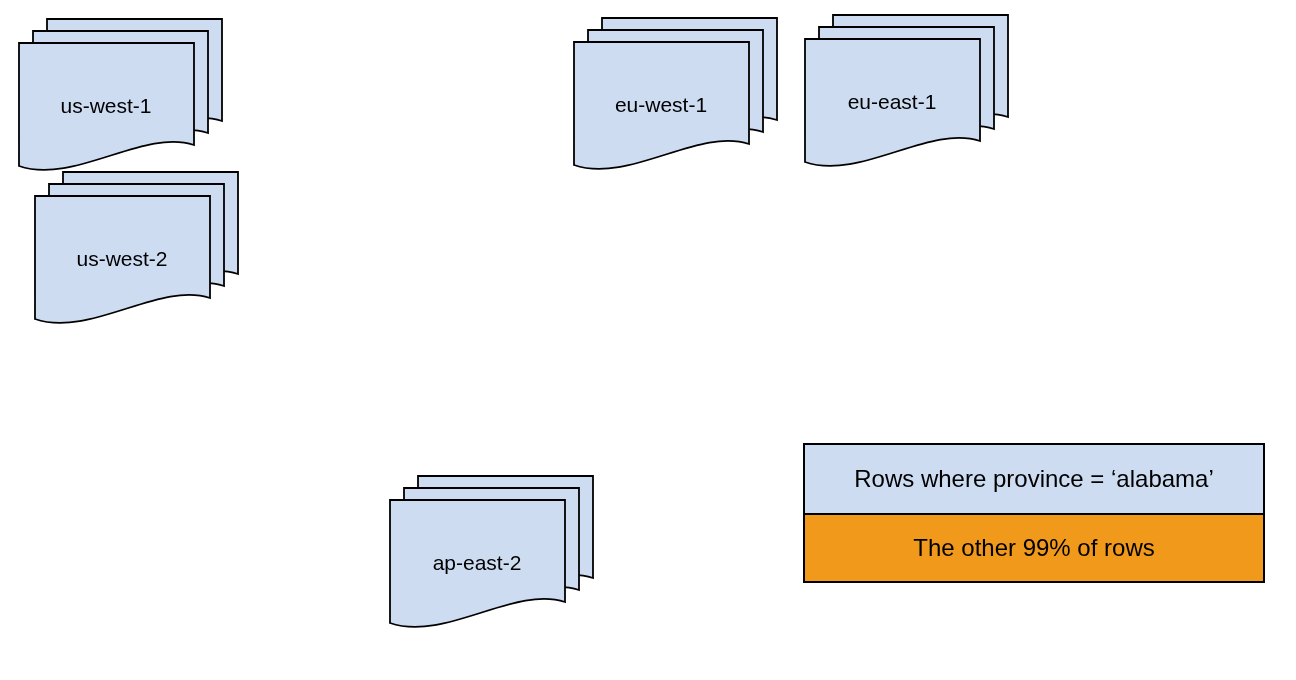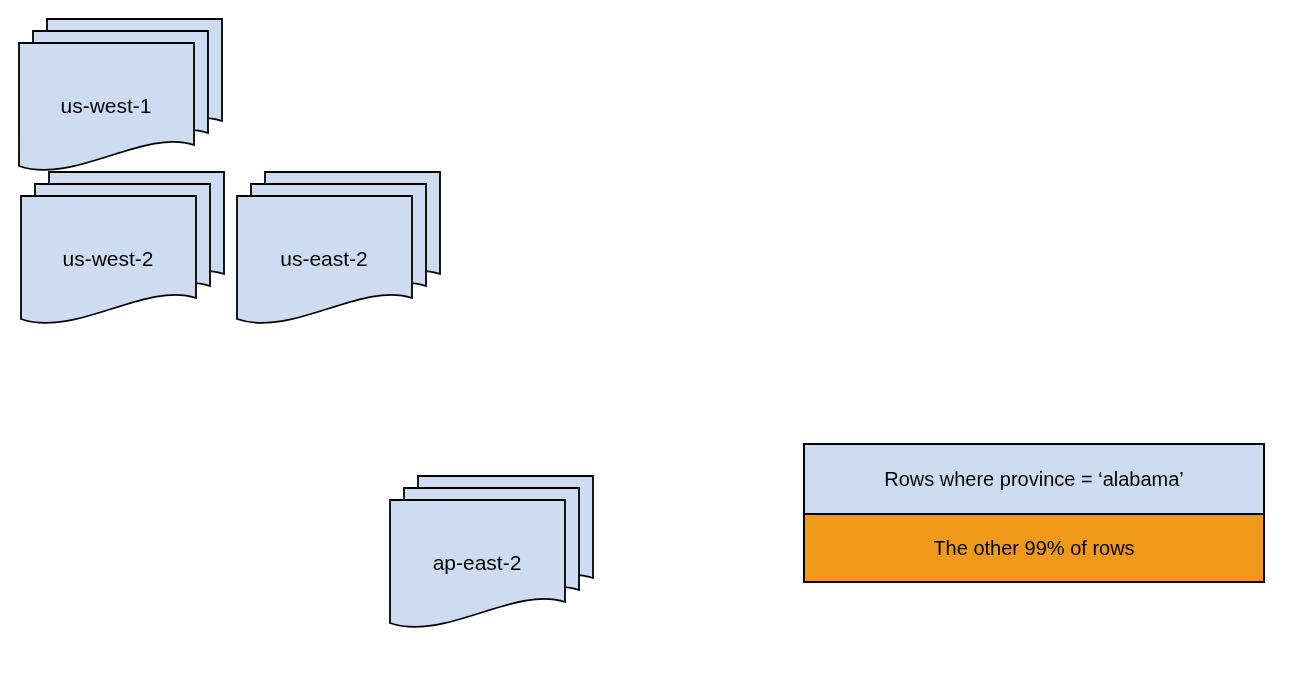--- a/index.html
+++ b/index.html
@@ -42,21 +42,21 @@
     width: 462px;
     height: 140px;
     border: 2px solid #000000;
     box-sizing: border-box;
   }
   .legend-row {
     height: 50%;
     display: flex;
     align-items: center;
     justify-content: center;
-    font-size: 20px;
+    font-size: 24px;
     color: #000000;
     box-sizing: border-box;
   }
   .legend-row.second {
     border-top: 2px solid #000000;
   }
 </style>
 </head>
 <body>
 
@@ -67,43 +67,53 @@
       <g class="docs" style="fill: rgb(205, 220, 241);">
         <path d="M0,0 H175 V102 C125,85 55,142 0,123 Z" transform="translate(28,0)"></path>
         <path d="M0,0 H175 V102 C125,85 55,142 0,123 Z" transform="translate(14,12)"></path>
         <path d="M0,0 H175 V102 C125,85 55,142 0,123 Z" transform="translate(0,24)"></path>
       </g>
       <text class="stack-label" x="87" y="94">us-west-1</text>
     </svg>
   </div>
 
 
+  <div class="stack" style="left:574px;top:18px">
+    <svg width="204" height="156" viewBox="0 0 204 156">
+      <g class="docs" style="fill: rgb(205, 220, 241);">
+        <path d="M0,0 H175 V102 C125,85 55,142 0,123 Z" transform="translate(28,0)"></path>
+        <path d="M0,0 H175 V102 C125,85 55,142 0,123 Z" transform="translate(14,12)"></path>
+        <path d="M0,0 H175 V102 C125,85 55,142 0,123 Z" transform="translate(0,24)"></path>
+      </g>
+      <text class="stack-label" x="87" y="94">eu-west-1</text>
+    </svg>
+  </div>
 
+  <div class="stack" style="left:805px;top:15px">
+    <svg width="204" height="156" viewBox="0 0 204 156">
+      <g class="docs" style="fill: rgb(205, 220, 241);">
+        <path d="M0,0 H175 V102 C125,85 55,142 0,123 Z" transform="translate(28,0)"></path>
+        <path d="M0,0 H175 V102 C125,85 55,142 0,123 Z" transform="translate(14,12)"></path>
+        <path d="M0,0 H175 V102 C125,85 55,142 0,123 Z" transform="translate(0,24)"></path>
+      </g>
+      <text class="stack-label" x="87" y="94">eu-east-1</text>
+    </svg>
+  </div>
 
-  <div class="stack" style="left:21px;top:172px">
+  <div class="stack" style="left:35px;top:172px">
     <svg width="204" height="156" viewBox="0 0 204 156">
       <g class="docs" style="fill: rgb(205, 220, 241);">
         <path d="M0,0 H175 V102 C125,85 55,142 0,123 Z" transform="translate(28,0)"></path>
         <path d="M0,0 H175 V102 C125,85 55,142 0,123 Z" transform="translate(14,12)"></path>
         <path d="M0,0 H175 V102 C125,85 55,142 0,123 Z" transform="translate(0,24)"></path>
       </g>
       <text class="stack-label" x="87" y="94">us-west-2</text>
     </svg>
   </div>
 
-  <div class="stack" style="left:237px;top:172px">
-    <svg width="204" height="156" viewBox="0 0 204 156">
-      <g class="docs" style="fill: rgb(205, 220, 241);">
-        <path d="M0,0 H175 V102 C125,85 55,142 0,123 Z" transform="translate(28,0)"></path>
-        <path d="M0,0 H175 V102 C125,85 55,142 0,123 Z" transform="translate(14,12)"></path>
-        <path d="M0,0 H175 V102 C125,85 55,142 0,123 Z" transform="translate(0,24)"></path>
-      </g>
-      <text class="stack-label" x="87" y="94">us-east-2</text>
-    </svg>
-  </div>
 
 
 
 
   <div class="stack" style="left:390px;top:476px">
     <svg width="204" height="156" viewBox="0 0 204 156">
       <g class="docs" style="fill: rgb(205, 220, 241);">
         <path d="M0,0 H175 V102 C125,85 55,142 0,123 Z" transform="translate(28,0)"></path>
         <path d="M0,0 H175 V102 C125,85 55,142 0,123 Z" transform="translate(14,12)"></path>
         <path d="M0,0 H175 V102 C125,85 55,142 0,123 Z" transform="translate(0,24)"></path>

